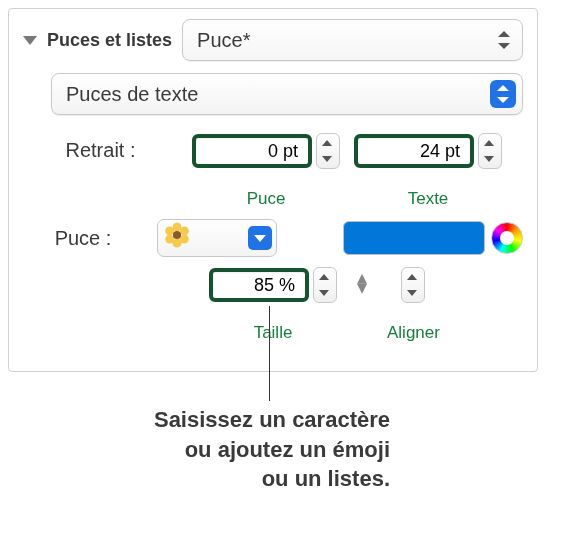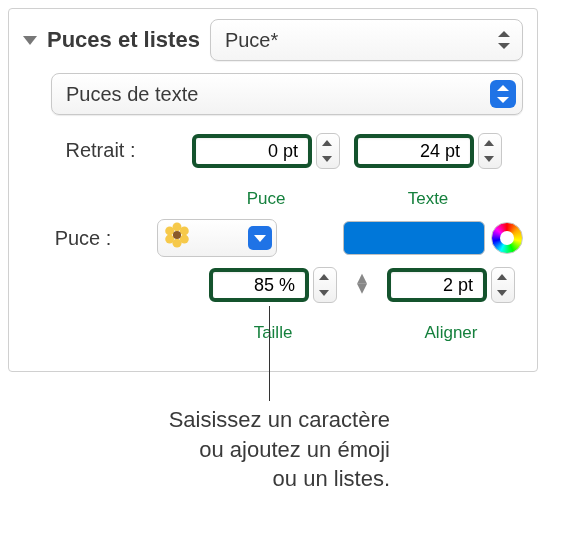--- a/index.html
+++ b/index.html
@@ -28,21 +28,21 @@
     margin-bottom: 12px;
   }
   .disclosure {
     width: 0; height: 0;
     border-left: 7px solid transparent;
     border-right: 7px solid transparent;
     border-top: 9px solid #777;
     cursor: pointer;
   }
   .section-title {
-    font-size: 22px;
+    font-size: 18px;
     font-weight: 600;
     color: #3a3a3a;
     flex: 0 0 auto;
   }
   .style-popup {
     flex: 1;
     height: 40px;
     border: 1px solid #c9c9c9;
     border-radius: 8px;
     background: linear-gradient(#ffffff,#f5f5f5);
@@ -150,21 +150,21 @@
   }
   .align-icon {
     width:22px; height:30px; position:relative; color:#888; font-size:20px;
     display:flex; flex-direction:column; align-items:center; justify-content:center;
   }
   .align-icon::before { content:"▴"; line-height:10px; }
   .align-icon::after  { content:"▾"; line-height:10px; }
 
   .callout {
     position:absolute; left:70px; top:405px; width:320px;
-    font-size:22px; color:#3a3a3a; text-align:right; line-height:1.35;
+    font-size:22px; color:#3a3a3a; text-align:right; line-height:1.35;font-weight:bold;
   }
   .callout-line {
     position:absolute;
     left:269px; top:306px;
     width:1px; height:95px; background:#333;
   }
 
   svg.flower { width:26px; height:26px; }
 </style>
 </head>
@@ -234,21 +234,20 @@
     <div class="stepper-group">
       <div class="stepper-wrap">
         <input class="num-field small" value="85 %" style="">
         <div class="stepper"></div>
       </div>
       <div class="sublabel">Taille</div>
     </div>
     <div class="align-icon"></div>
     <div class="stepper-group">
       <div class="stepper-wrap">
-        <input class="num-field small" value="2 pt" style="">
         <div class="stepper"></div>
       </div>
       <div class="sublabel">Aligner</div>
     </div>
   </div>
 
 </div>
 
 <div class="callout-line"></div>
 <div class="callout">

